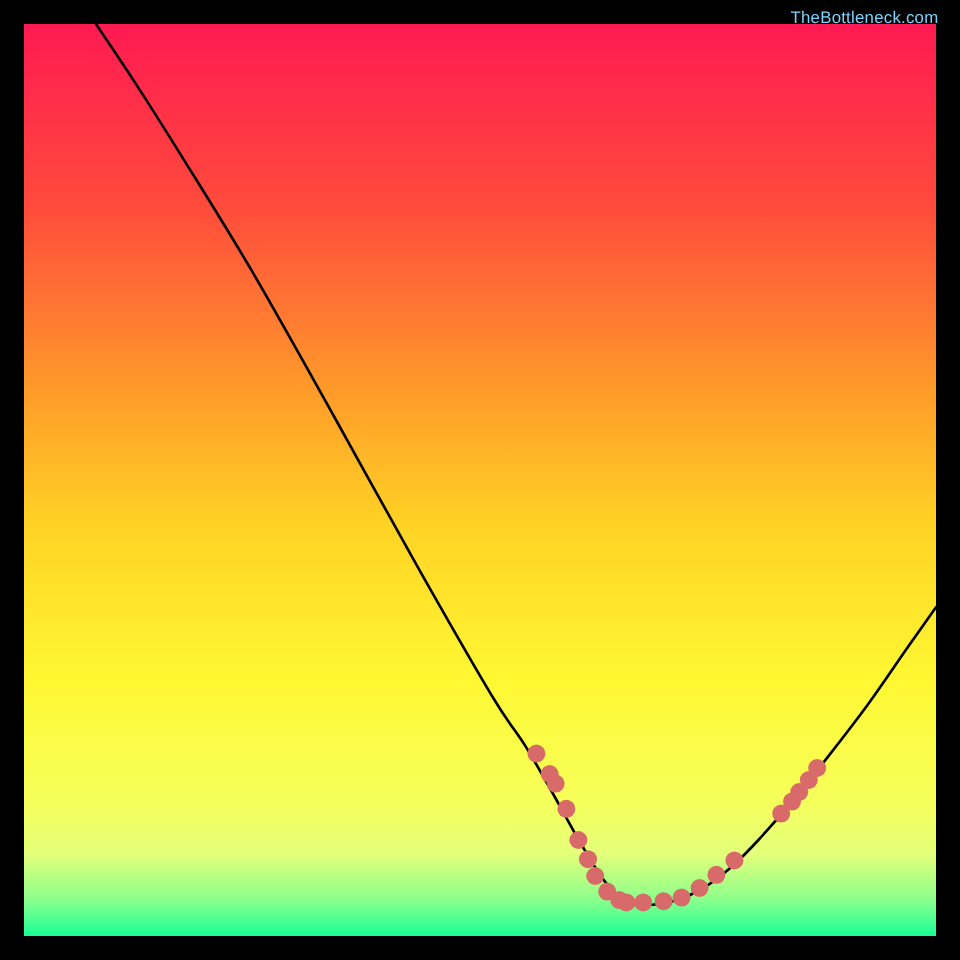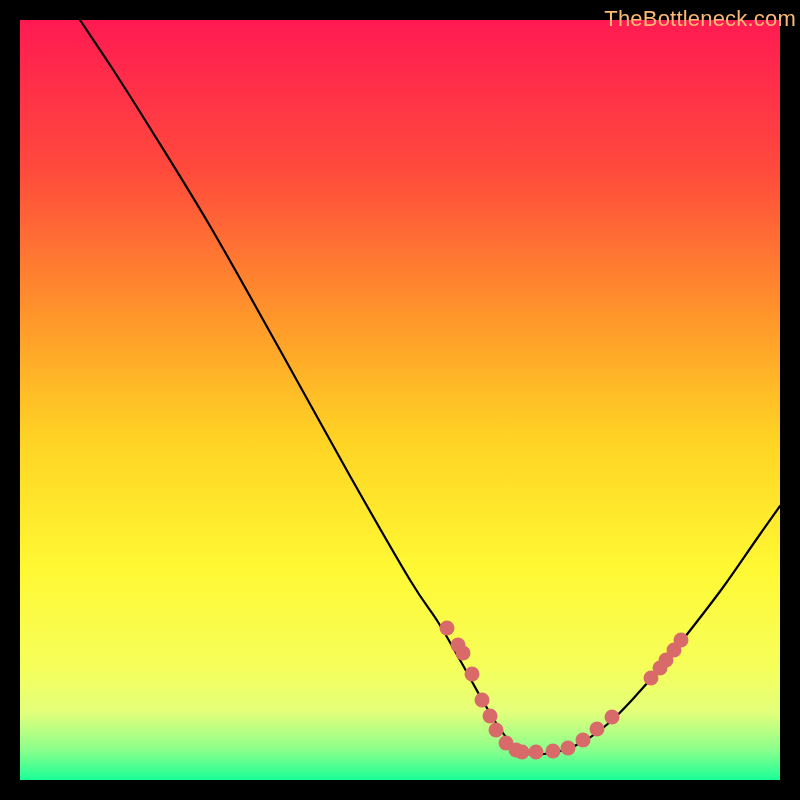--- a/index.html
+++ b/index.html
@@ -7,23 +7,23 @@
     width: 800px;
     height: 800px;
     background: #000;
     position: relative;
     font-family: Arial, sans-serif;
     overflow: hidden;
   }
   .watermark {
     position: absolute;
     top: 6px;
-    right: 4px;
-    color: #fdba74;
-    font-size: 22px;
+    right: 18px;
+    color: #7dd3fc;
+    font-size: 14px;
     font-weight: 500;
     z-index: 30;
     letter-spacing: 0.2px;
   }
   .plot-area {
     position: absolute;
     left: 20px;
     top: 20px;
     width: 760px;
     height: 760px;

